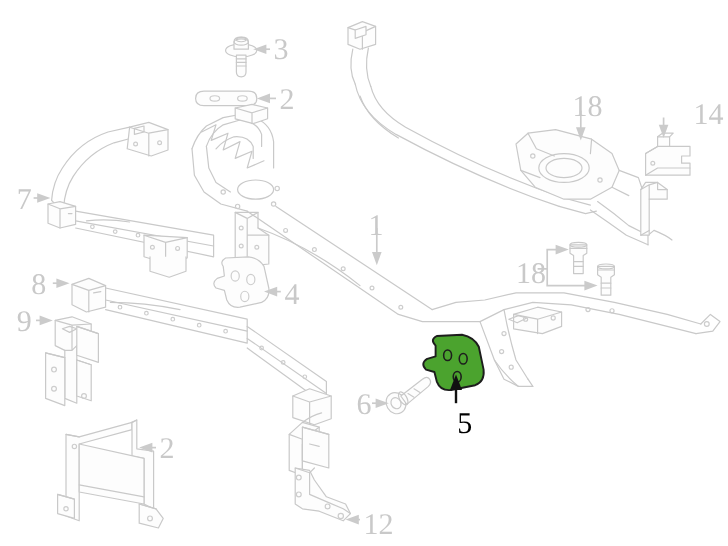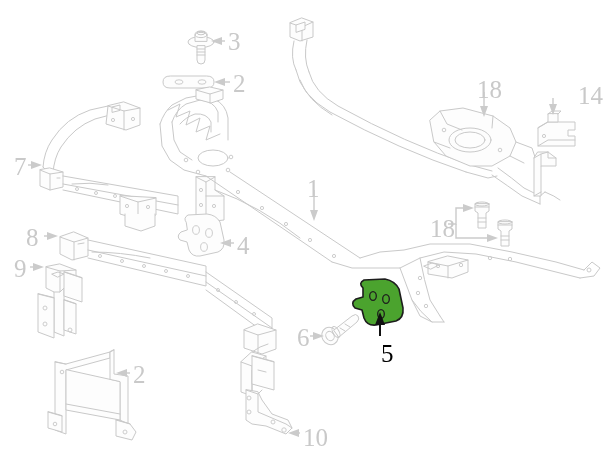--- a/index.html
+++ b/index.html
@@ -416,19 +416,19 @@
 
   <div class="callout-label" style="left:307px; top:176px;">1</div>
   <div class="callout-label" style="left:233px; top:71px;">2</div>
   <div class="callout-label" style="left:228px; top:29px;">3</div>
   <div class="callout-label" style="left:237px; top:233px;">4</div>
   <div class="callout-label is-highlighted" style="left:381px; top:341px;">5</div>
   <div class="callout-label" style="left:297px; top:325px;">6</div>
   <div class="callout-label" style="left:14px; top:154px;">7</div>
   <div class="callout-label" style="left:26px; top:225px;">8</div>
   <div class="callout-label" style="left:14px; top:256px;">9</div>
-  <div class="callout-label" style="left:303px; top:425px;">10</div>
+  <div class="callout-label" style="left:303px; top:425px;">12</div>
   <div class="callout-label" style="left:133px; top:362px;">2</div>
   <div class="callout-label" style="left:477px; top:77px;">18</div>
   <div class="callout-label" style="left:430px; top:216px;">18</div>
   <div class="callout-label" style="left:541px; top:83px;margin-left:37px;">14</div>
 
 </div>
 
 </body></html>

